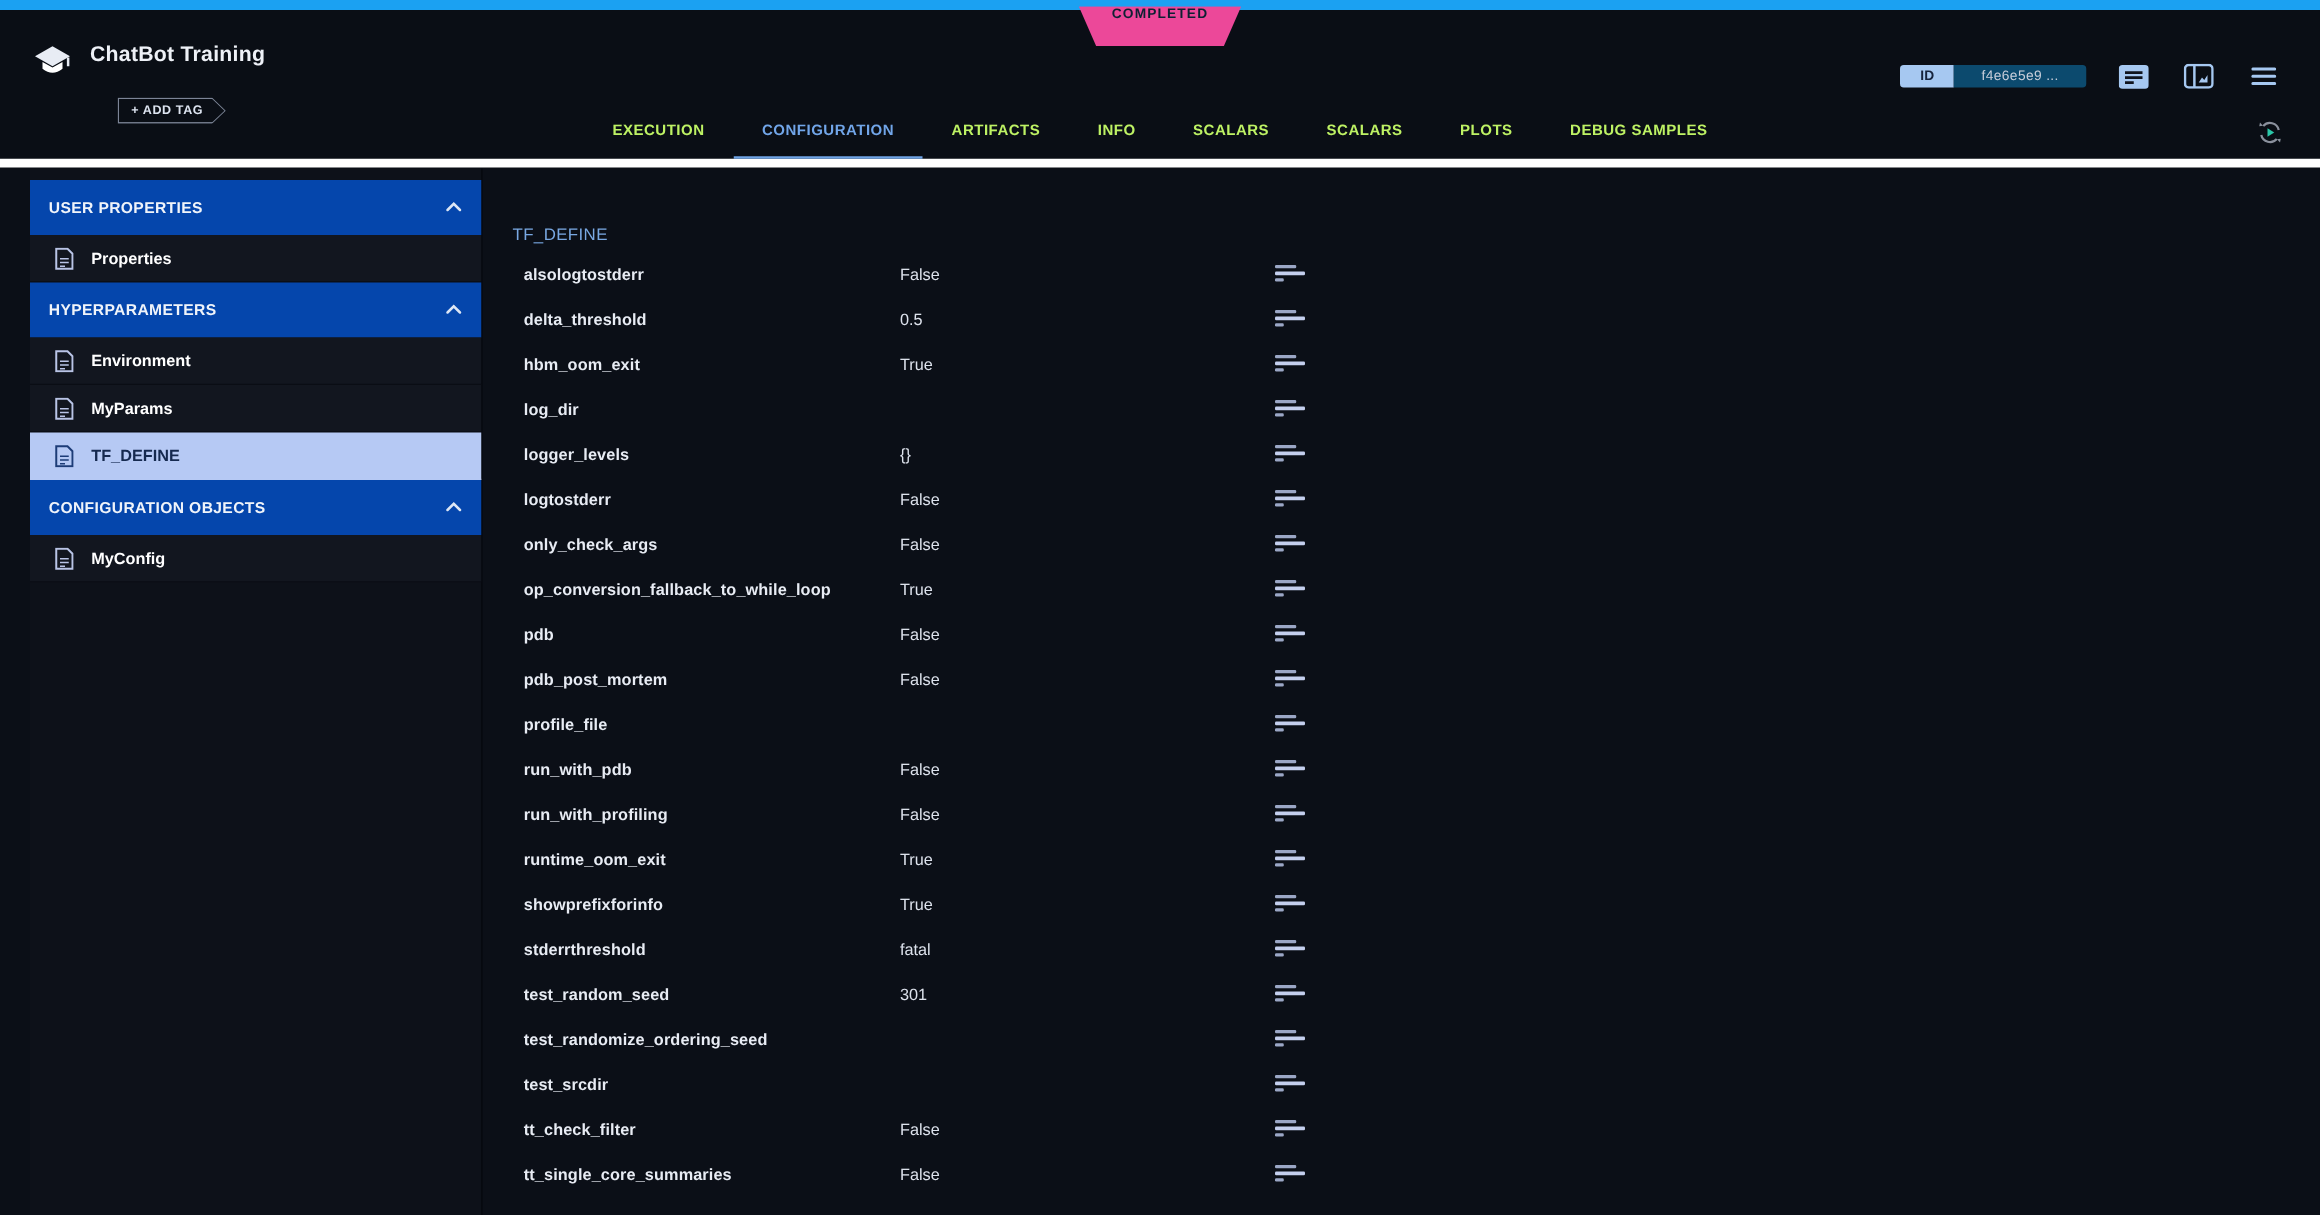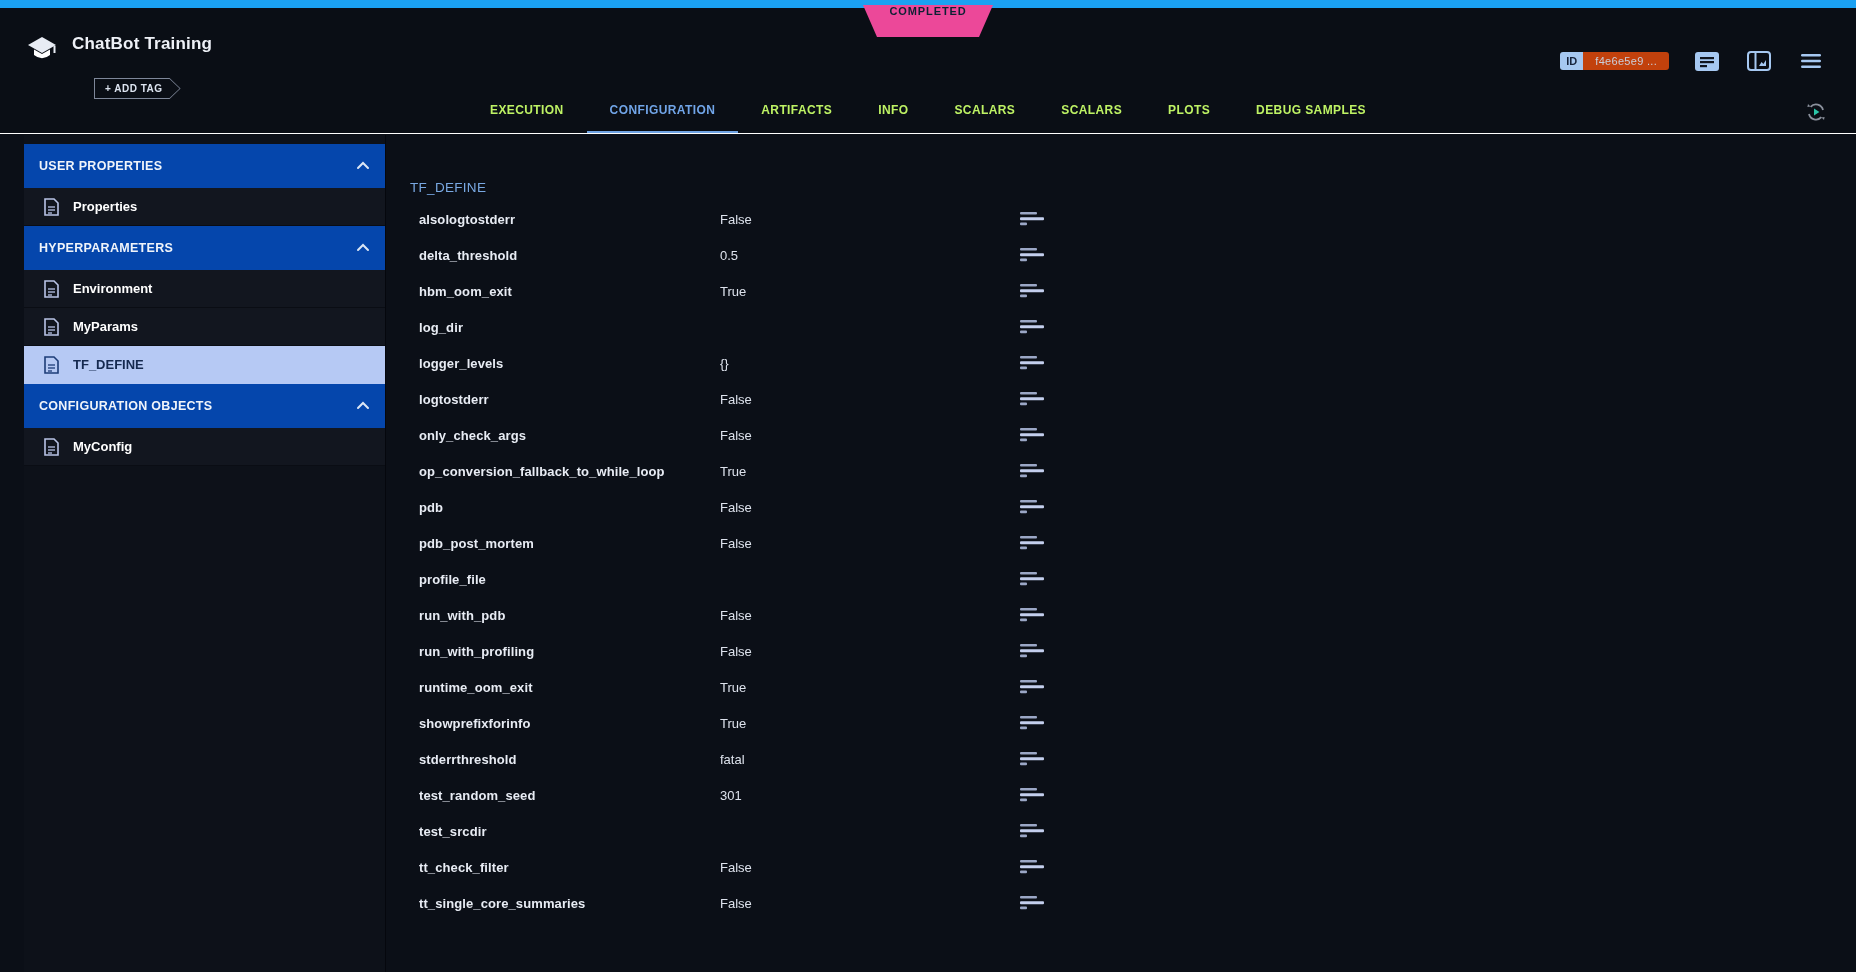--- a/index.html
+++ b/index.html
@@ -13,39 +13,39 @@
   
   .topbar { position:absolute; top:0; left:0; width:100%; height:8px; background:#1ba1f2; z-index:5; }
   .status-badge {
     position:absolute; top:5px; left:50%; transform:translateX(-50%);
     width:130px; height:32px; background:#ec4899; z-index:6;
     clip-path:polygon(0 0,100% 0,calc(100% - 14px) 100%,14px 100%);
     display:flex; align-items:flex-start; justify-content:center;
     font-size:11px; font-weight:bold; letter-spacing:0.9px; color:#0d2033;
   }
   
-  .header { position:absolute; top:8px; left:0; right:0; height:126px; background:#0a0e15; border-bottom:1px solid #ffffff; }
+  .header { position:absolute; top:8px; left:0; right:0; height:126px; background:#0a0e15; border-bottom:7px solid #ffffff; }
   .brand { position:absolute; left:27px; top:26px; display:flex; align-items:flex-start; }
   .logo-icon { width:30px; height:28px; margin-top:2px; }
   .title-block { margin-left:15px; }
   .page-title { font-size:17px; font-weight:bold; color:#eef1f7; letter-spacing:0.2px; }
   .tag-wrap {
     display:inline-block; margin-top:24px; margin-left:22px;
     clip-path:polygon(0 0,calc(100% - 11px) 0,100% 50%,calc(100% - 11px) 100%,0 100%);
     background:#7e8799; padding:1px;
   }
   .tag-inner {
     clip-path:polygon(0 0,calc(100% - 10px) 0,100% 50%,calc(100% - 10px) 100%,0 100%);
     background:#0a0e15; padding:4px 17px 4px 10px;
     font-size:10px; font-weight:bold; letter-spacing:0.5px; color:#dde4f0;
   }
   .header-right { position:absolute; right:33px; top:42px; display:flex; align-items:center; }
   .id-chip { display:flex; font-size:11px; margin-right:26px; }
-  .id-label { background:#a6c8f1; color:#16233c; font-weight:bold; padding:3px 6px; border-radius:3px 0 0 3px; display:flex; align-items:center; }
-  .id-value { background:#c2410c; color:#c9cfdb; padding:3px 12px; border-radius:0 3px 3px 0; letter-spacing:0.3px; display:flex; align-items:center; }
+  .id-label { background:#a6c8f1; color:#16233c; font-weight:bold; padding:3px 16px; border-radius:3px 0 0 3px; display:flex; align-items:center; }
+  .id-value { background:#0c4a6e; color:#c9cfdb; padding:3px 22px; border-radius:0 3px 3px 0; letter-spacing:0.3px; display:flex; align-items:center; }
   .hicon { width:24px; height:22px; display:flex; align-items:center; justify-content:center; margin-left:28px; cursor:pointer; }
   
   .tabs { position:absolute; left:0; right:0; bottom:0; height:44px; display:flex; justify-content:center; align-items:stretch; }
   .tab {
     display:flex; align-items:center; padding:0 23px;
     font-size:12px; font-weight:bold; letter-spacing:0.4px; color:#bef264;
     border-bottom:2px solid transparent; cursor:pointer;
   }
   .tab.active { color:#71a5e8; border-bottom-color:#6fa3e3; }
   .refresh-btn { position:absolute; right:28px; bottom:9px; width:24px; height:24px; cursor:pointer; }
@@ -415,20 +415,31 @@
           <span class="param-value">301</span>
           <span class="param-icon">
             <svg width="26" height="14" viewBox="0 0 26 14">
               <rect x="0" y="0" width="17" height="2.6" rx="1" fill="#9ba7c6"></rect>
               <rect x="0" y="5.2" width="24" height="3" rx="1" fill="#c4cfee"></rect>
               <rect x="0" y="10.6" width="7" height="2.6" rx="1" fill="#9ba7c6"></rect>
             </svg>
           </span>
         </div>
       <div class="param-row">
+          <span class="param-name">test_randomize_ordering_seed</span>
+          <span class="param-value"></span>
+          <span class="param-icon">
+            <svg width="26" height="14" viewBox="0 0 26 14">
+              <rect x="0" y="0" width="17" height="2.6" rx="1" fill="#9ba7c6"></rect>
+              <rect x="0" y="5.2" width="24" height="3" rx="1" fill="#c4cfee"></rect>
+              <rect x="0" y="10.6" width="7" height="2.6" rx="1" fill="#9ba7c6"></rect>
+            </svg>
+          </span>
+        </div>
+      <div class="param-row">
           <span class="param-name">test_srcdir</span>
           <span class="param-value"></span>
           <span class="param-icon">
             <svg width="26" height="14" viewBox="0 0 26 14">
               <rect x="0" y="0" width="17" height="2.6" rx="1" fill="#9ba7c6"></rect>
               <rect x="0" y="5.2" width="24" height="3" rx="1" fill="#c4cfee"></rect>
               <rect x="0" y="10.6" width="7" height="2.6" rx="1" fill="#9ba7c6"></rect>
             </svg>
           </span>
         </div>

